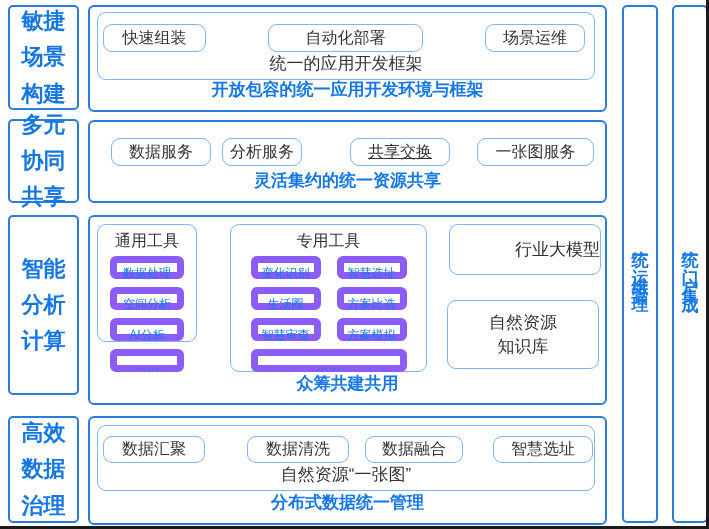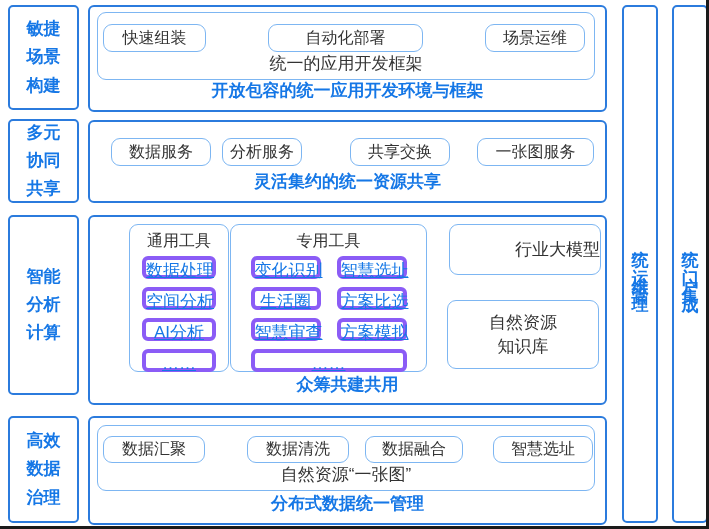--- a/index.html
+++ b/index.html
@@ -4,54 +4,54 @@
 <style>
   html,body{margin:0;padding:0;background:#fff;}
   .canvas{
     position:relative;width:709px;height:529px;background:#fff;overflow:hidden;
     font-family:"Liberation Sans","DejaVu Sans",sans-serif;color:#333;
   }
   
   .sec{
     position:absolute;box-sizing:border-box;border:2px solid #2b7bdd;border-radius:5px;
     display:flex;align-items:center;justify-content:center;
-    color:#1577e6;font-size:17px;font-weight:600;line-height:1.65;
+    color:#1577e6;font-size:22px;font-weight:600;line-height:1.65;
   }
   .sec span{display:block;width:2.15em;text-align:center;word-break:break-all;}
   
   .row{position:absolute;box-sizing:border-box;border:2px solid #2b7bdd;border-radius:6px;}
   
   .frame{position:absolute;box-sizing:border-box;border:1.5px solid #7db6f2;border-radius:9px;}
   .frame-label{
     position:absolute;left:0;right:0;bottom:5px;text-align:center;
     color:#333;font-size:17px;line-height:1.1;
   }
   
   .item{
     position:absolute;box-sizing:border-box;border:1.5px solid #7db6f2;border-radius:9px;
     display:flex;align-items:center;justify-content:center;
     color:#333;font-size:16px;white-space:nowrap;height:28px;
   }
   
   .cap{
     position:absolute;left:0;right:0;text-align:center;
-    color:#1577e6;font-size:17px;font-weight:600;line-height:1.1;
+    color:#1577e6;font-size:17px;font-weight:600;line-height:1.1;font-family:Liberation Mono, monospace;
   }
   
   .tool-box{
     position:absolute;box-sizing:border-box;border:1.5px solid #7db6f2;border-radius:9px;
   }
   .tool-title{
     text-align:center;color:#333;font-size:16px;line-height:1.1;
     padding-top:7px;margin-bottom:6px;
   }
   .tiny{
-    box-sizing:border-box;border:4px solid #8b5cf6;border-radius:6px;
-    color:#1577e6;font-size:17px;height:23px;line-height:21px;
-    text-align:center;white-space:nowrap;text-decoration:underline;
+    box-sizing:border-box;border:7px solid #8b5cf6;border-radius:6px;
+    color:#1577e6;font-size:12px;height:23px;line-height:21px;
+    text-align:center;white-space:nowrap;
   }
   .gcol{display:flex;flex-direction:column;align-items:center;gap:8px;}
   .gcol .tiny{width:74px;}
   .sgrid{display:grid;grid-template-columns:70px 70px;column-gap:16px;row-gap:8px;
     justify-content:center;}
   .sgrid .dots{grid-column:1 / span 2;width:156px;}
   .big{
     position:absolute;box-sizing:border-box;border:1.5px solid #7db6f2;border-radius:9px;
     display:flex;align-items:center;justify-content:center;
     color:#333;font-size:17px;line-height:1.4;text-align:center;
@@ -93,28 +93,28 @@
       <div class="item" style="left:5px;top:11px;width:103px;">快速组装</div>
       <div class="item" style="left:387px;top:11px;width:100px;">场景运维</div>
       <div class="frame-label">统一的应用开发框架</div>
     </div>
     <div class="cap" style="bottom:9px;">开放包容的统一应用开发环境与框架</div>
   </div>
 
   <div class="row" style="left:88px;top:120px;width:519px;height:83px;">
     <div class="item" style="left:7px;top:16px;width:100px;margin-left:14px;">数据服务</div>
     <div class="item" style="left:132px;top:16px;width:80px;">分析服务</div>
-    <div class="item" style="left:260px;top:16px;width:100px;">共享交换</div>
+    <div class="item" style="left:260px;top:16px;width:100px;text-decoration:underline;">共享交换</div>
     <div class="item" style="left:387px;top:16px;width:117px;">一张图服务</div>
     <div class="cap" style="bottom:9px;">灵活集约的统一资源共享</div>
   </div>
 
   <div class="row" style="left:88px;top:215px;width:519px;height:190px;">
 
-    <div class="tool-box gcol-wrap" style="left:7px;top:7px;width:100px;height:148px;margin-left:32px;">
+    <div class="tool-box gcol-wrap" style="left:7px;top:7px;width:100px;height:118px;">
       <div class="tool-title">通用工具</div>
       <div class="gcol">
         <div class="tiny">数据处理</div>
         <div class="tiny">空间分析</div>
         <div class="tiny">AI分析</div>
         <div class="tiny">……</div>
       </div>
     </div>
 
     <div class="tool-box" style="left:140px;top:7px;width:197px;height:148px;">

